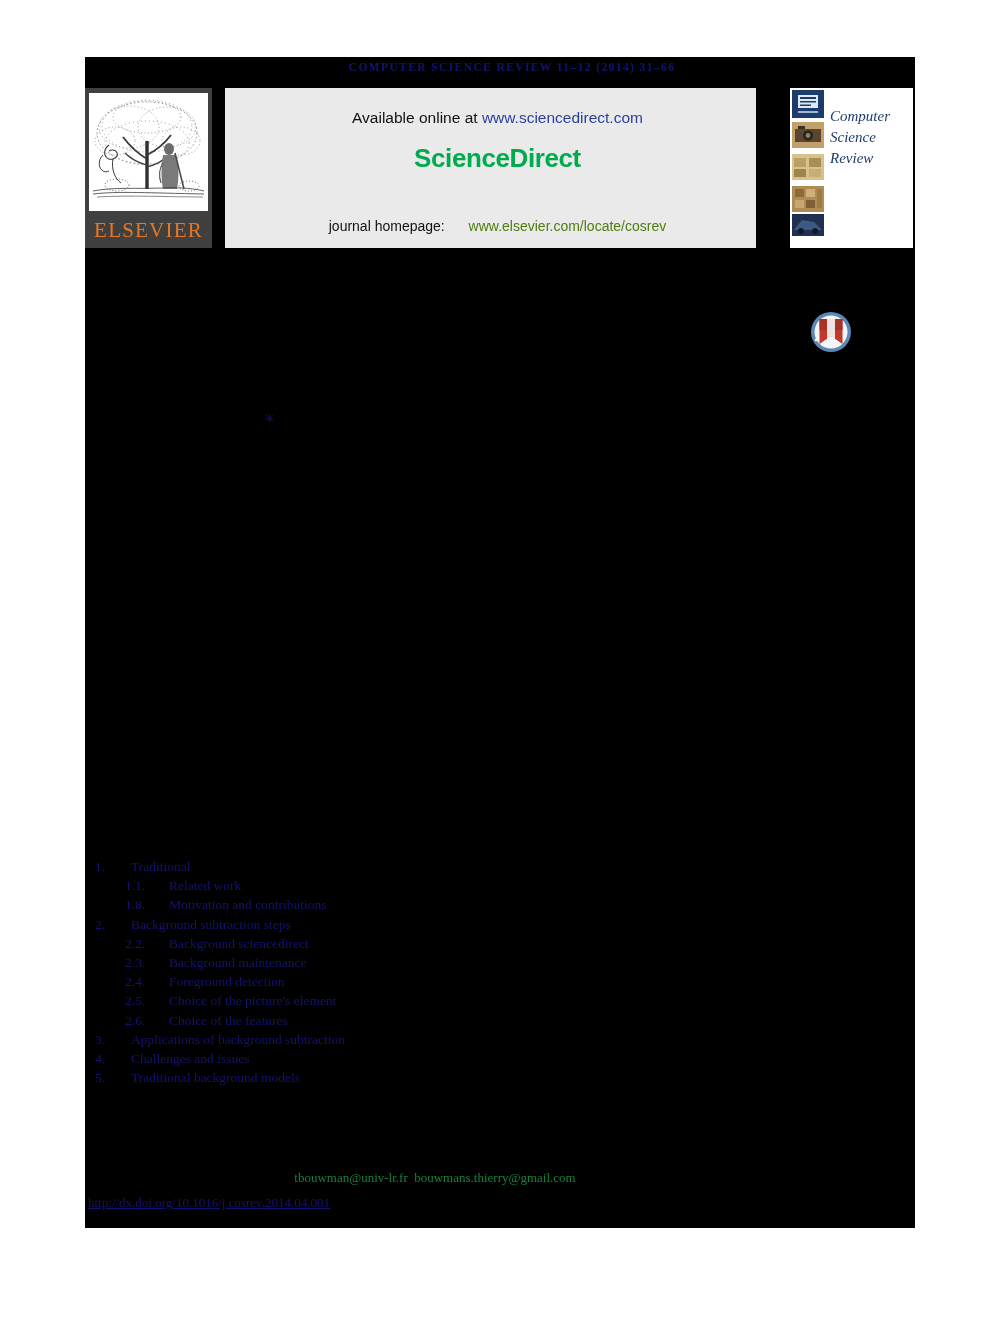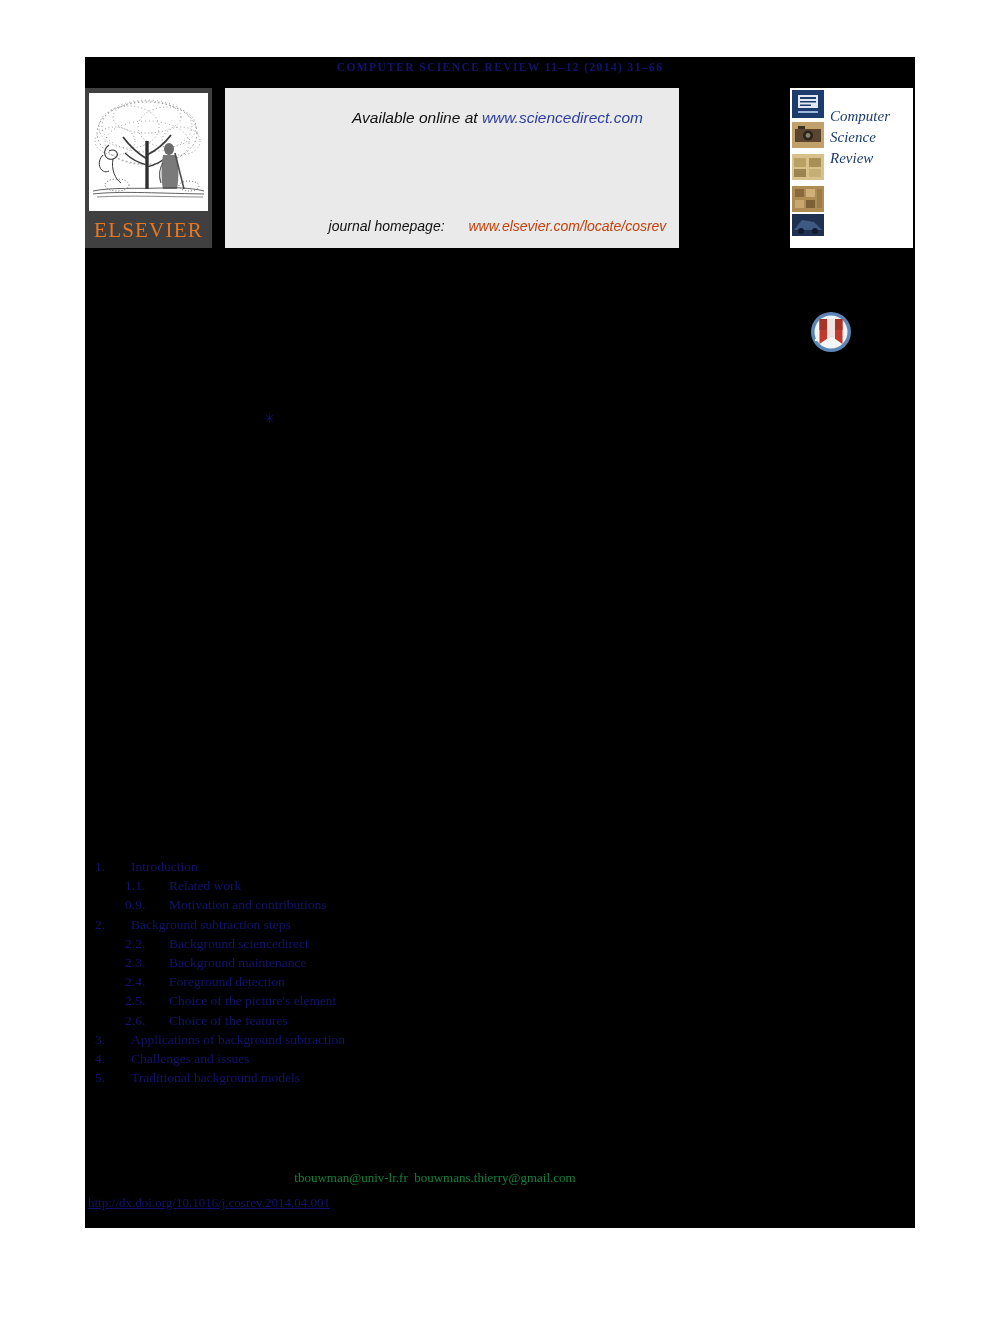--- a/index.html
+++ b/index.html
@@ -21,21 +21,21 @@
     left: 85px;
     top: 57px;
     width: 830px;
     height: 1171px;
     background: #000000;
   }
 
   
   #running-head {
     position: absolute;
-    left: 0;
+    left: 12px;
     top: 4px;
     width: 830px;
     text-align: center;
     font-family: "Liberation Serif", serif;
     font-size: 11.5px;
     letter-spacing: 1.4px;
     color: #13136e;
     font-variant: small-caps;
     font-weight: bold;
     white-space: nowrap;
@@ -80,24 +80,23 @@
     letter-spacing: 1.2px;
     color: #E87722;
     font-weight: normal;
   }
 
   
   #sd-banner {
     position: absolute;
     left: 140px;
     top: 0;
-    width: 454px;
+    width: 531px;
     height: 160px;
     background: #eaeaea;
-    font-style: italic;
   }
   #sd-available {
     position: absolute;
     left: 0;
     top: 21px;
     width: 545px;
     text-align: center;
     font-family: "Liberation Sans", sans-serif;
     font-size: 15.5px;
     color: #111111;
@@ -118,21 +117,21 @@
   #sd-homepage {
     position: absolute;
     left: 0;
     bottom: 14px;
     width: 545px;
     text-align: center;
     font-family: "Liberation Sans", sans-serif;
     font-size: 14px;
     color: #111111;
   }
-  #sd-homepage .lnk { color: #c2410c; margin-left: 20px; }
+  #sd-homepage .lnk { color: #4d7c0f; margin-left: 20px; }
 
   
   #journal-cover {
     position: absolute;
     left: 705px;
     top: 0;
     width: 123px;
     height: 160px;
     background: #ffffff;
     overflow: hidden;
@@ -304,20 +303,21 @@
           </g>
         </svg>
       </div>
       <div id="elsevier-wordmark">ELSEVIER</div>
     </div>
 
     <div id="sd-banner">
       <div id="sd-available">
         <span>Available online at </span><span class="lnk">www.sciencedirect.com</span>
       </div>
+      <div id="sd-wordmark">ScienceDirect</div>
       <div id="sd-homepage">
         <span>journal homepage: </span><span class="lnk">www.elsevier.com/locate/cosrev</span>
       </div>
     </div>
 
     <div id="journal-cover">
       <div class="cov-grid-row" style="top:0;   height:34px;"></div>
       <div class="cov-grid-row" style="top:34px; height:32px;"></div>
       <div class="cov-grid-row" style="top:66px; height:32px;"></div>
       <div class="cov-grid-row" style="top:98px; height:28px;"></div>
@@ -392,28 +392,28 @@
       <path d="M18 9 L26 9 L26 30 L22 26 L18 30 Z" fill="#f4f6f8" opacity="0.9"></path>
       <circle cx="7" cy="30" r="1.2" fill="#ffffff"></circle>
     </svg>
   </div>
 
   <div id="footnote-mark">✳</div>
 
   <div id="toc">
     <div class="toc-row lvl1">
       <span class="toc-num">1.</span>
-      <span class="toc-label">Introduction</span>
+      <span class="toc-label">Traditional</span>
     </div>
     <div class="toc-row lvl2">
       <span class="toc-num">1.1.</span>
       <span class="toc-label">Related work</span>
     </div>
     <div class="toc-row lvl2">
-      <span class="toc-num">0.9.</span>
+      <span class="toc-num">1.8.</span>
       <span class="toc-label">Motivation and contributions</span>
     </div>
     <div class="toc-row lvl1">
       <span class="toc-num">2.</span>
       <span class="toc-label">Background subtraction steps</span>
     </div>
     <div class="toc-row lvl2">
       <span class="toc-num">2.2.</span>
       <span class="toc-label">Background sciencedirect</span>
     </div>

